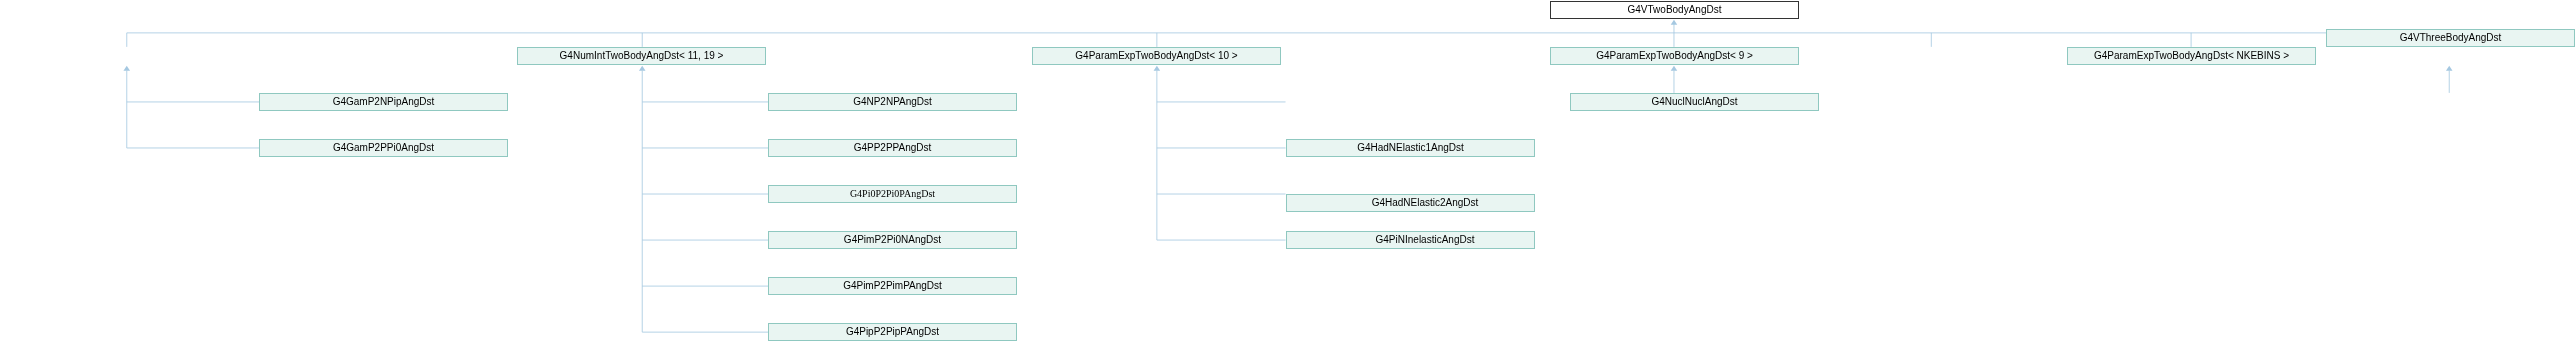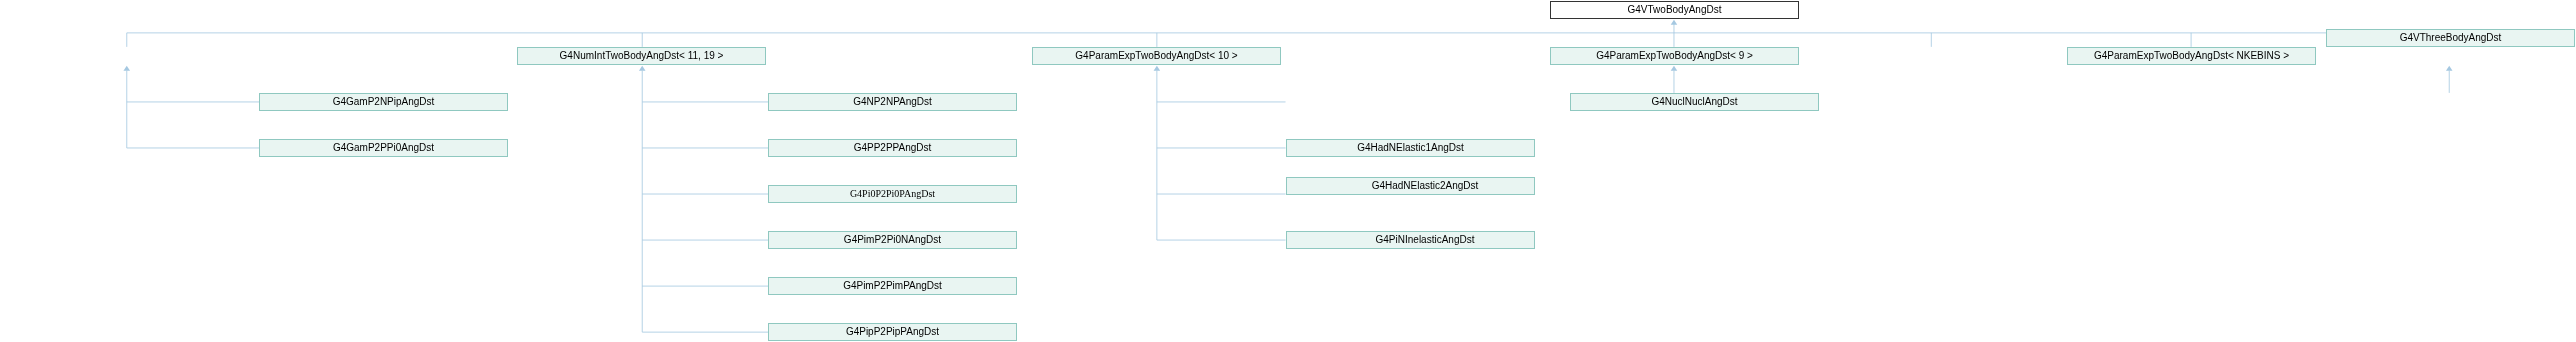--- a/index.html
+++ b/index.html
@@ -67,20 +67,20 @@
     <div class="node" style="left: 259px; top: 139px;">G4GamP2PPi0AngDst</div>
     <div class="node" style="left: 517px; top: 47px;">G4NumIntTwoBodyAngDst&lt; 11, 19 &gt;</div>
     <div class="node" style="left: 768px; top: 93px;">G4NP2NPAngDst</div>
     <div class="node" style="left: 768px; top: 139px;">G4PP2PPAngDst</div>
     <div class="node" style="left: 768px; top: 185px; font-family: Liberation Serif, serif;">G4Pi0P2Pi0PAngDst</div>
     <div class="node" style="left: 768px; top: 231px;">G4PimP2Pi0NAngDst</div>
     <div class="node" style="left: 768px; top: 277px;">G4PimP2PimPAngDst</div>
     <div class="node" style="left: 768px; top: 323px;">G4PipP2PipPAngDst</div>
     <div class="node" style="left: 1032px; top: 47px;">G4ParamExpTwoBodyAngDst&lt; 10 &gt;</div>
     <div class="node" style="left: 1286px; top: 139px;">G4HadNElastic1AngDst</div>
-    <div class="node" style="left: 1286px; top: 177px; padding-left: 29px;">G4HadNElastic2AngDst</div>
+    <div class="node" style="left: 1286px; top: 194px; padding-left: 29px;">G4HadNElastic2AngDst</div>
     <div class="node" style="left: 1286px; top: 231px; padding-left: 29px;">G4PiNInelasticAngDst</div>
     <div class="node" style="left: 1550px; top: 47px;">G4ParamExpTwoBodyAngDst&lt; 9 &gt;</div>
     <div class="node" style="left: 1550px; top: 93px; margin-left: 20px;">G4NuclNuclAngDst</div>
     <div class="node" style="left: 2067px; top: 47px;">G4ParamExpTwoBodyAngDst&lt; NKEBINS &gt;</div>
     <div class="node" style="left: 2326px; top: 29px;">G4VThreeBodyAngDst</div>
   </div>
 
 
 </body></html>

